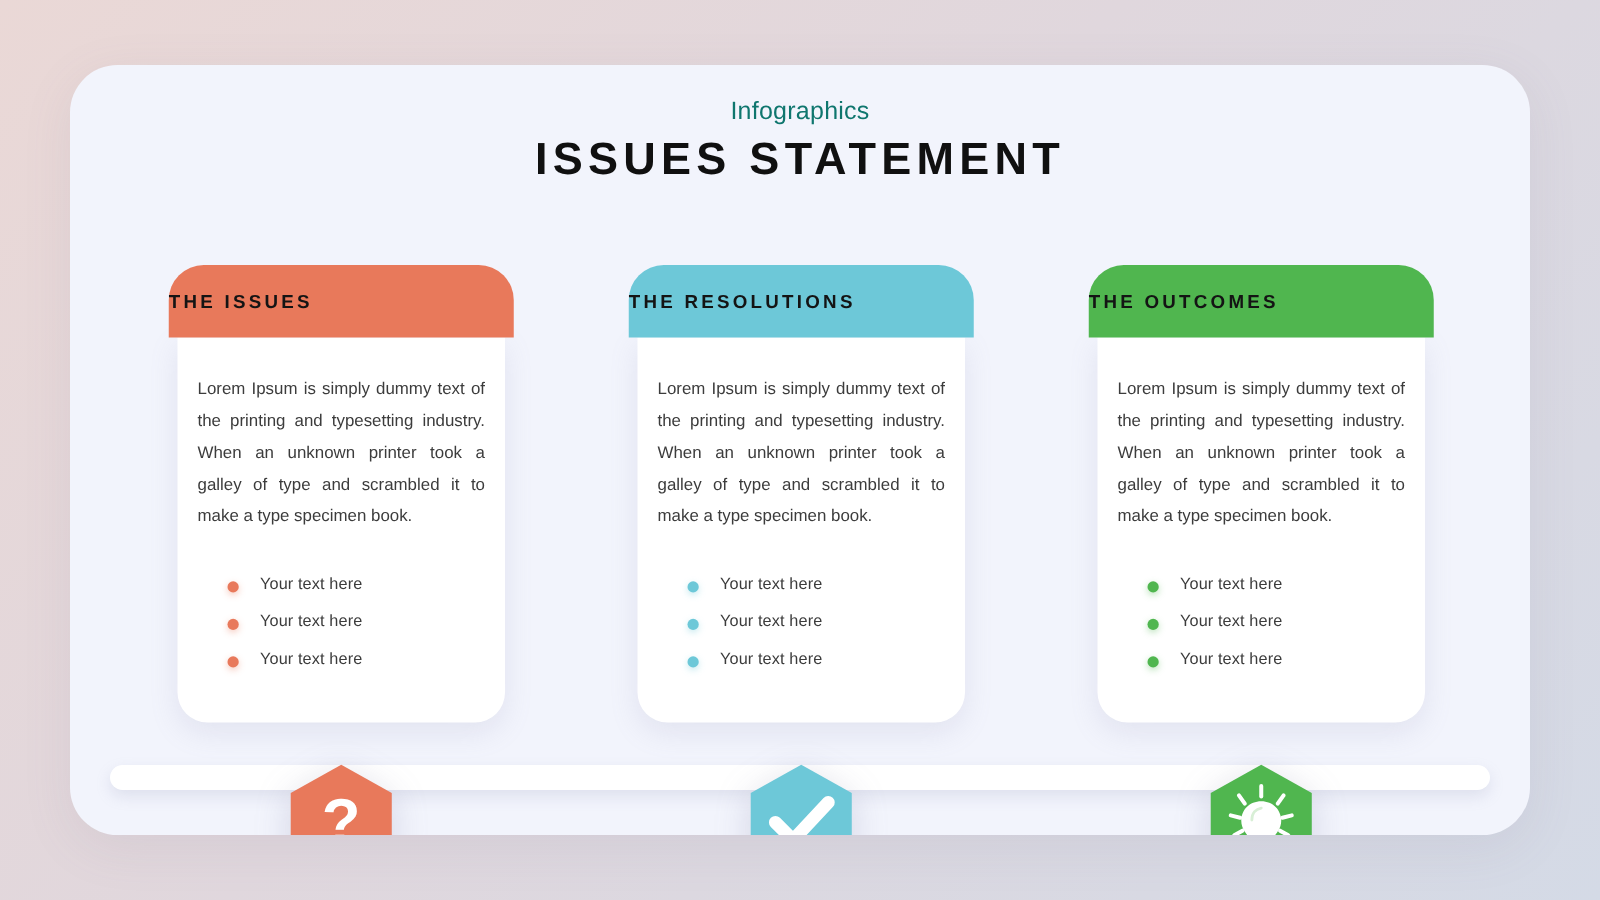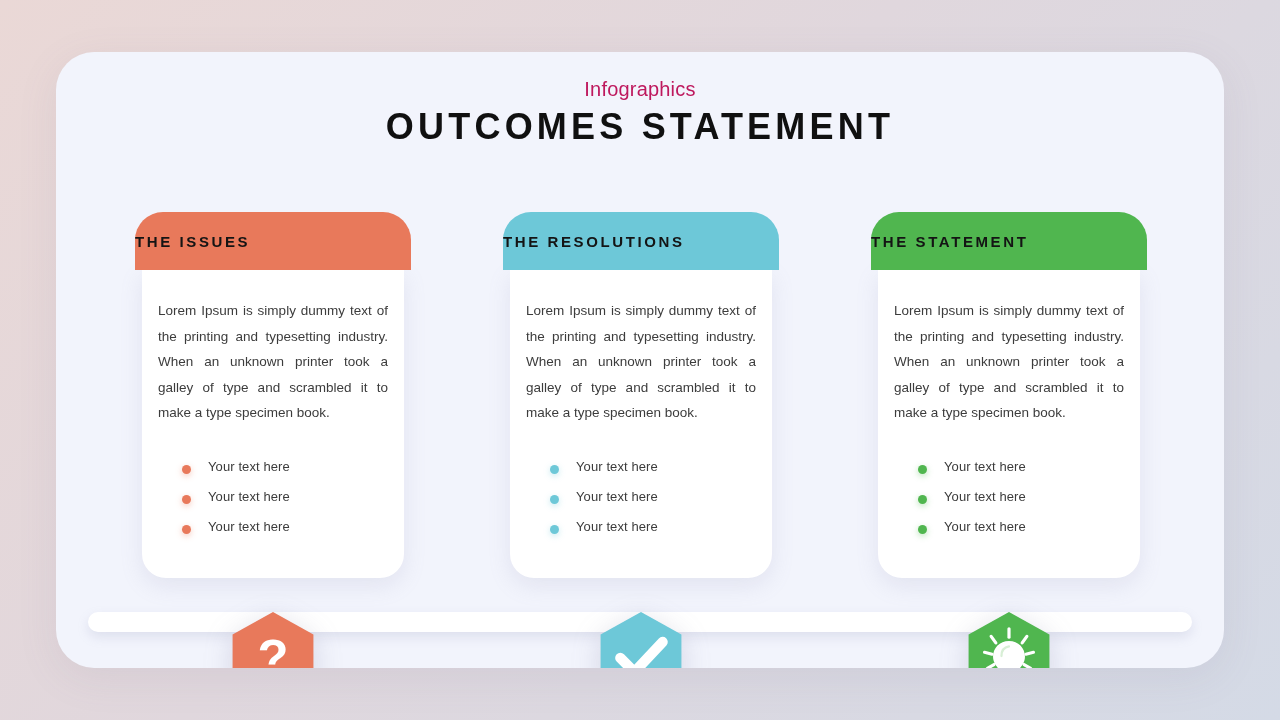--- a/index.html
+++ b/index.html
@@ -35,21 +35,21 @@
   }
 
   
   #eyebrow {
     position: absolute;
     top: 26px;
     left: 0;
     width: 100%;
     text-align: center;
     font-size: 20px;
-    color: #be185d;
+    color: #0f766e;
     letter-spacing: 0.2px;
   }
 
   #main-title {
     position: absolute;
     top: 54px;
     left: 0;
     width: 100%;
     text-align: center;
     font-size: 36px;
@@ -153,21 +153,21 @@
     filter: drop-shadow(0 6px 14px rgba(100,100,140,0.22));
   }
   .hex-badge svg { display: block; width: 94px; height: 94px; }
 </style>
 </head>
 <body style="background: linear-gradient(135deg, rgb(234, 216, 214) 0%, rgb(224, 215, 221) 45%, rgb(212, 218, 230) 100%);">
 
 <div id="slide" style="background: rgb(242, 244, 252);">
 
   <div id="eyebrow">Infographics</div>
-  <div id="main-title">OUTCOMES STATEMENT</div>
+  <div id="main-title">ISSUES STATEMENT</div>
 
   <div id="pill-bar"></div>
 
   <div class="column" id="col-0">
     <div class="card-header" style="background: rgb(232, 121, 91);">
       <span class="card-header-label">THE ISSUES</span>
     </div>
     <div class="card-body">
       <div class="card-paragraph">Lorem Ipsum is simply dummy text of the printing and typesetting industry. When an unknown printer took a galley of type and scrambled it to make a type specimen book.</div>
       <ul class="bullet-list">
@@ -217,21 +217,21 @@
     <div class="hex-badge">
       <svg viewBox="0 0 100 100">
         <polygon points="50,2 93,26 93,74 50,98 7,74 7,26" fill="#6dc8d8"></polygon>
         <path d="M28 51 L43 66 L73 34" fill="none" stroke="#ffffff" stroke-width="11" stroke-linecap="round" stroke-linejoin="round"></path>
       </svg>
     </div>
   </div>
 
   <div class="column" id="col-2">
     <div class="card-header" style="background: rgb(80, 182, 79);">
-      <span class="card-header-label">THE STATEMENT</span>
+      <span class="card-header-label">THE OUTCOMES</span>
     </div>
     <div class="card-body">
       <div class="card-paragraph">Lorem Ipsum is simply dummy text of the printing and typesetting industry. When an unknown printer took a galley of type and scrambled it to make a type specimen book.</div>
       <ul class="bullet-list">
         <li class="bullet-item">
           <span class="bullet-dot" style="background: rgb(80, 182, 79); box-shadow: rgba(80, 182, 79, 0.4) 0px 2px 6px;"></span>
           <span class="bullet-label">Your text here</span>
         </li>
         <li class="bullet-item">
           <span class="bullet-dot" style="background: rgb(80, 182, 79); box-shadow: rgba(80, 182, 79, 0.4) 0px 2px 6px;"></span>

